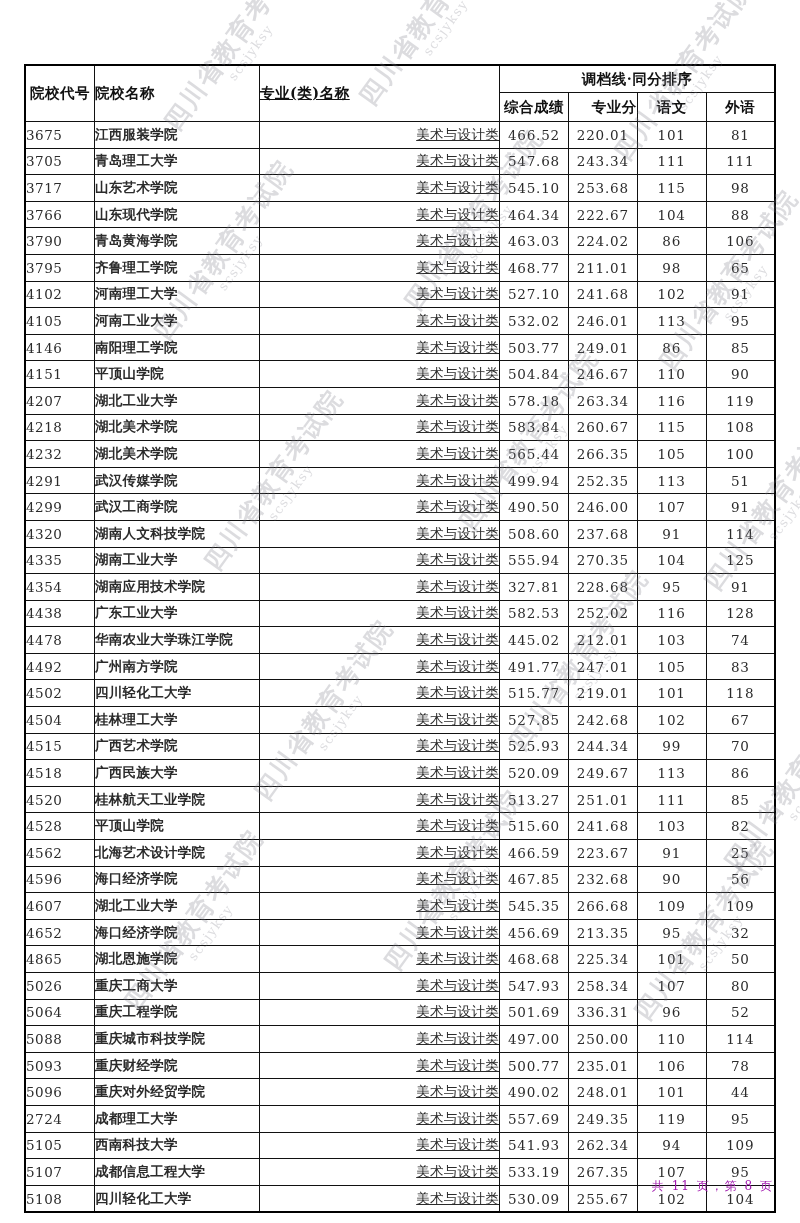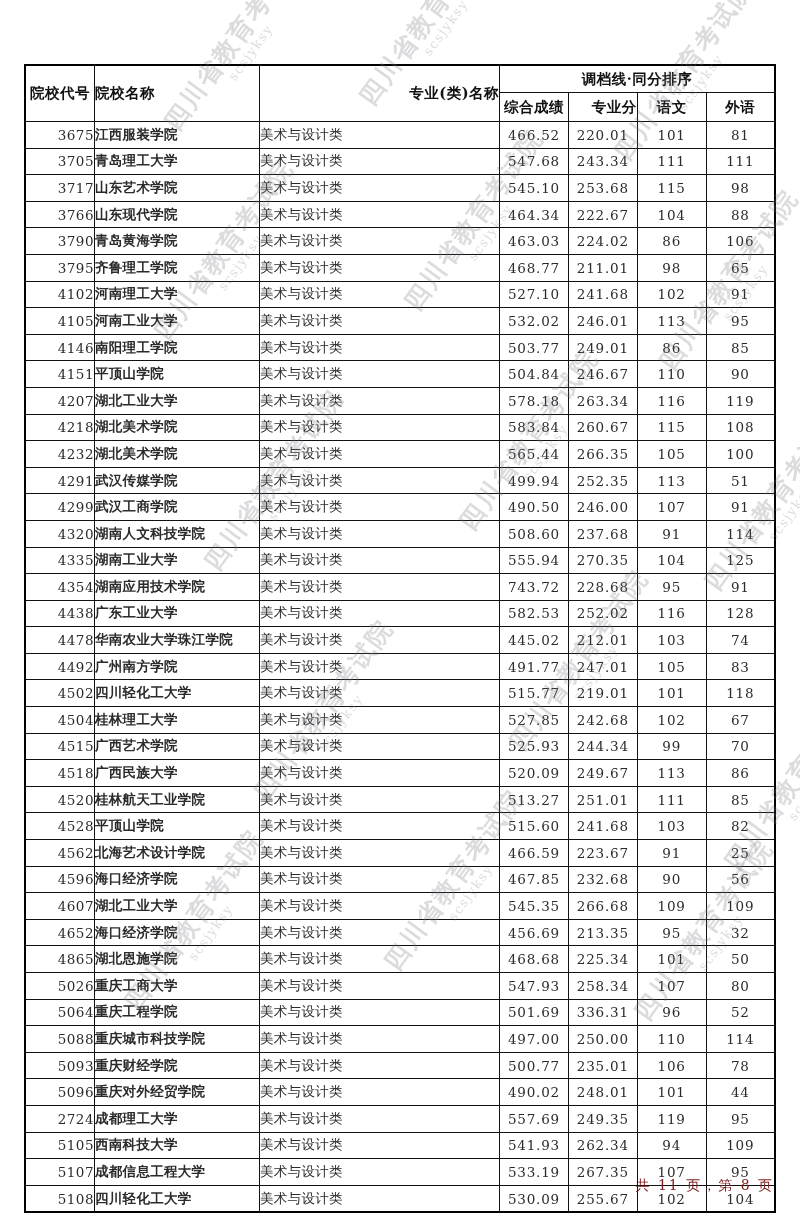--- a/index.html
+++ b/index.html
@@ -86,60 +86,61 @@
   thead th {
     font-weight: 700;
     color: #111;
     font-size: 14.5px;
     text-align: center;
     height: 27px;
     letter-spacing: 0.5px;
   }
   th.h-code  { width: 68px;  vertical-align: middle; text-align: center; }
   th.h-name  { width: 164px; vertical-align: middle; text-align: left; padding-left: 5px; }
-  th.h-major { width: 239px; vertical-align: middle; text-align: right; }
+  th.h-major { width: 239px; vertical-align: middle; text-align: left; text-decoration: underline; }
   th.h-group { height: 26px; }
   th.h-sub   { height: 28px; }
   th.h-zh    { width: 82px; }
   th.h-zy    { width: 82px; text-align: right; }
   th.h-yw    { width: 58px; }
   th.h-wy    { width: 59px; border-radius: 14px; }
 
   tbody td {
     height: 25.6px;
     font-size: 13.5px;
     color: #2b2b2b;
     font-family: "DejaVu Serif", "Liberation Serif", serif;
   }
   td.c-code {
-    text-align: right;
+    text-align: left;
     letter-spacing: 0.5px;
   }
   td.c-name {
     text-align: left;
     padding-left: 6px;
     letter-spacing: 0.3px;
     font-weight: bold;
   }
   td.c-major {
-    text-align: left;
+    text-align: right;
     padding-left: 6px;
     letter-spacing: 0.3px;
+    text-decoration: underline;
   }
   td.c-num {
     text-align: center;
     letter-spacing: 0.8px;
   }
 
   #page-footer {
     position: absolute;
     right: 26px;
     bottom: 28px;
-    font-size: 14px;
-    color: #7f1d1d;
+    font-size: 12px;
+    color: #a21caf;
     letter-spacing: 2px;
     font-family: "DejaVu Serif", "Liberation Serif", serif;
     z-index: 6;
   }
 </style>
 </head>
 <body>
 
 <div id="page">
 
@@ -309,21 +310,21 @@
           <td class="c-major">美术与设计类</td>
           <td class="c-num">555.94</td>
           <td class="c-num">270.35</td>
           <td class="c-num">104</td>
           <td class="c-num">125</td>
         </tr>
         <tr>
           <td class="c-code">4354</td>
           <td class="c-name">湖南应用技术学院</td>
           <td class="c-major">美术与设计类</td>
-          <td class="c-num">743.72</td>
+          <td class="c-num">327.81</td>
           <td class="c-num">228.68</td>
           <td class="c-num">95</td>
           <td class="c-num">91</td>
         </tr>
         <tr>
           <td class="c-code">4438</td>
           <td class="c-name">广东工业大学</td>
           <td class="c-major">美术与设计类</td>
           <td class="c-num">582.53</td>
           <td class="c-num">252.02</td>

